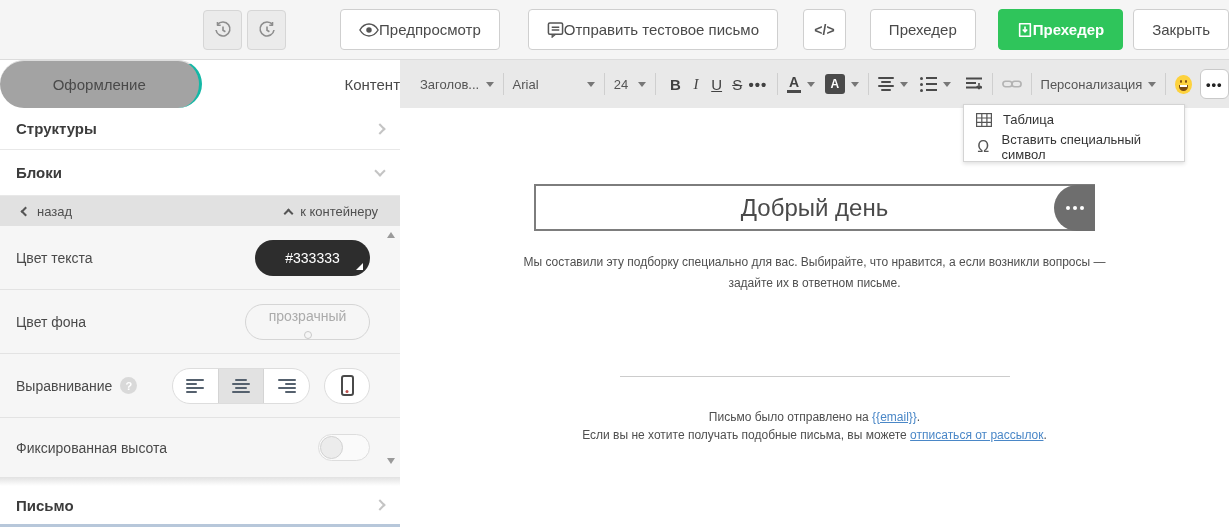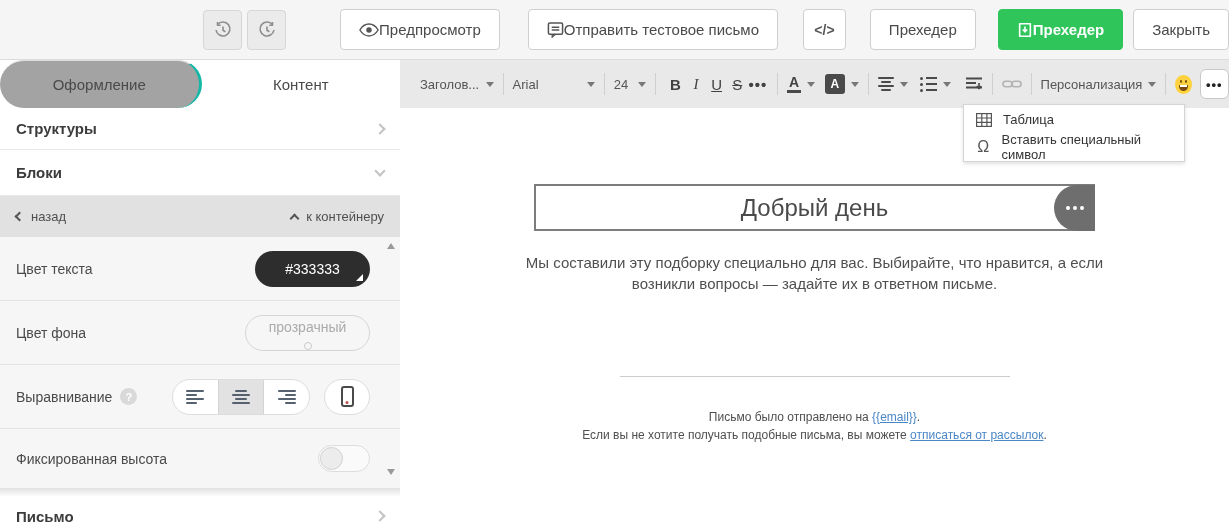--- a/index.html
+++ b/index.html
@@ -17,21 +17,21 @@
             padding:0 18px; cursor:pointer; white-space:nowrap; }
   .tb-btn.green { background:#2fc55b; border-color:#2fc55b; color:#fff; font-weight:bold; }
   .m54{margin-left:54px;} .m28{margin-left:28px;} .m25{margin-left:25px;} .m24{margin-left:24px;}
   .m22{margin-left:22px;} .m10{margin-left:10px;}
   .code-btn { width:45px; padding:0; font-weight:bold; font-size:14px; color:#555; }
 
   
   .tabsrow { position:absolute; left:0; top:60px; width:400px; height:48px; display:flex; }
   .tab { flex:1; display:flex; align-items:center; justify-content:center; font-size:15px; color:#4a4a4a; cursor:pointer; }
   .tab.inactive { background:#a3a3a3; border-top:1px solid #ddd; border-right:3px solid #14b8a6;border-radius:24px; }
-  .tab.active { background:#fff; }
+  .tab.active { background:#fff;justify-content:flex-end; }
   .toolbar { position:absolute; left:400px; top:60px; width:829px; height:48px; background:#e9e9e9;
              display:flex; align-items:center; padding-left:20px; font-size:13px; color:#555; }
   .t-item { display:flex; align-items:center; gap:6px; cursor:pointer; white-space:nowrap; }
   .t-sep { width:1px; height:22px; background:#cfcfcf; margin:0 9px; }
   .caret { width:0; height:0; border-left:4px solid transparent; border-right:4px solid transparent;
            border-top:5px solid #777; display:inline-block; }
   .fmt { width:24px; height:26px; display:flex; align-items:center; justify-content:center;
          font-size:15px; color:#424242; cursor:pointer; }
   .fmt.b{font-weight:bold;} .fmt.i{font-style:italic; font-family:"Liberation Serif",serif;}
   .fmt.u{text-decoration:underline;} .fmt.s{text-decoration:line-through;}
@@ -67,22 +67,22 @@
   
   .sidebar { position:absolute; left:0; top:108px; width:400px; height:420px; background:#fff; }
   .side-row { height:42px; background:#fff; display:flex; align-items:center; justify-content:space-between;
               padding:0 16px; border-bottom:1px solid #e8e8e8; cursor:pointer; }
   .side-row .hdr { font-size:15px; font-weight:bold; color:#3c3c3c; }
   .chev { width:8px; height:8px; border-top:2px solid #c4c4c4; border-right:2px solid #c4c4c4; display:inline-block; }
   .chev.r { transform:rotate(45deg); }
   .chev.d { transform:rotate(135deg); margin-top:-4px; }
   .chev.l { transform:rotate(-135deg); border-color:#555; width:7px; height:7px; }
   .chev.u { transform:rotate(-45deg); border-color:#555; width:7px; height:7px; margin-top:4px; }
-  .subnav { height:41px; background:#e1e1e1; display:flex; align-items:center; justify-content:space-between;
-            padding:0 16px; font-size:13px; color:#4f4f4f; }
+  .subnav { height:30px; background:#e1e1e1; display:flex; align-items:center; justify-content:space-between;
+            padding:0 22px; font-size:13px; color:#4f4f4f; }
   .subnav .half { display:flex; align-items:center; gap:8px; cursor:pointer; }
   .panel { background:#f6f6f6; position:relative; }
   .prow { height:64px; display:flex; align-items:center; justify-content:space-between;
           padding:0 30px 0 16px; border-bottom:1px solid #e3e3e3; }
   .prow .lbl { font-size:14px; color:#4a4a4a; display:flex; align-items:center; gap:8px; }
   .pill-dark { width:115px; height:36px; background:#2d2d2d; border-radius:18px; color:#fff; font-size:14px;
                display:flex; align-items:center; justify-content:center; position:relative; cursor:pointer; overflow:hidden; }
   .pill-dark::after { content:""; position:absolute; right:7px; bottom:6px; width:0; height:0;
                       border-left:7px solid transparent; border-bottom:7px solid #fff; }
   .pill-light { width:125px; height:36px; background:transparent; border:1px solid #d5d5d5; border-radius:18px;
@@ -118,21 +118,21 @@
 
   
   .main { position:absolute; left:400px; top:108px; width:829px; height:420px; background:#fff; }
   .head-block { position:relative; width:561px; height:47px; margin:76px auto 0; border:2px solid #7d7d7d;
                 display:flex; align-items:center; justify-content:center; }
   .head-text { font-size:24px; color:#4a4a4a; }
   .head-handle { position:absolute; right:-2px; top:-1px; bottom:-2px; width:41px; background:#6e6e6e;
                  border-radius:24px 0 0 24px; display:flex; align-items:center; justify-content:center;
                  gap:3px; cursor:pointer; }
   .head-handle i { width:4px; height:4px; border-radius:50%; background:#fff; display:block; }
-  .para { width:600px; margin:21px auto 6px; text-align:center; font-size:15px; line-height:21px; color:#4f4f4f; }
+  .para { width:600px; margin:21px auto 6px; text-align:center; font-size:12px; line-height:21px; color:#4f4f4f; }
   .divider { width:390px; height:1px; background:#ccc; margin:82px auto 0; }
   .footer { margin:31px auto 0; text-align:center; font-size:12px; line-height:18px; color:#4f4f4f; }
   .footer a { color:#4a87c7; text-decoration:underline; cursor:pointer; }
 
   svg { display:block; }
 </style>
 </head>
 <body>
 
 <div class="topbar">

